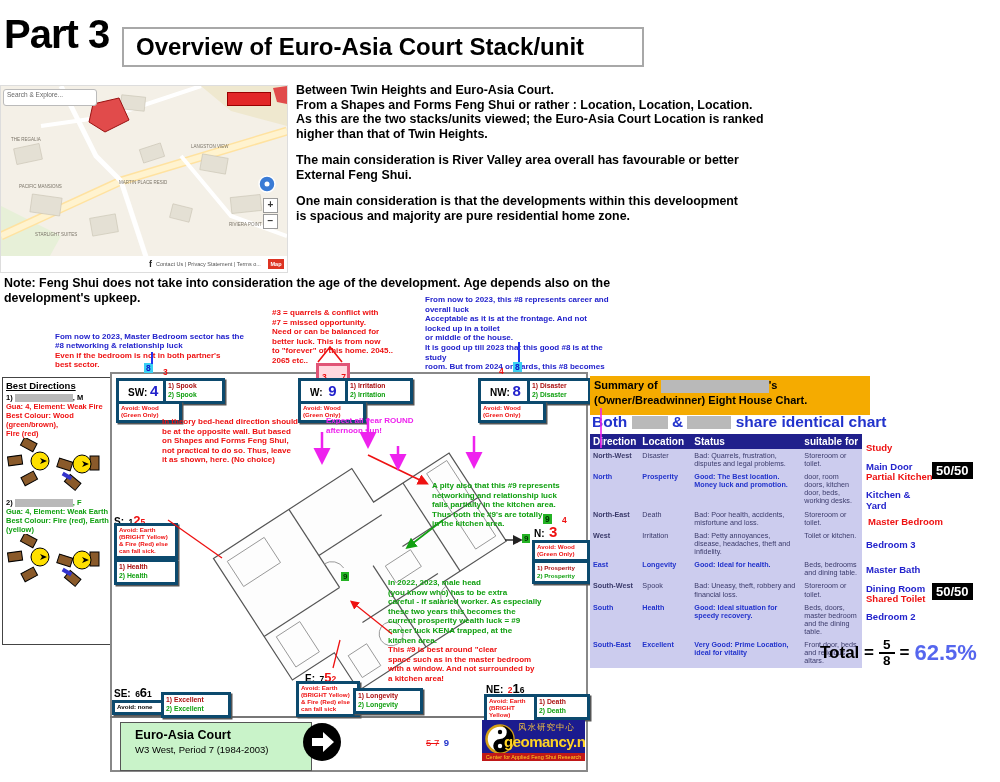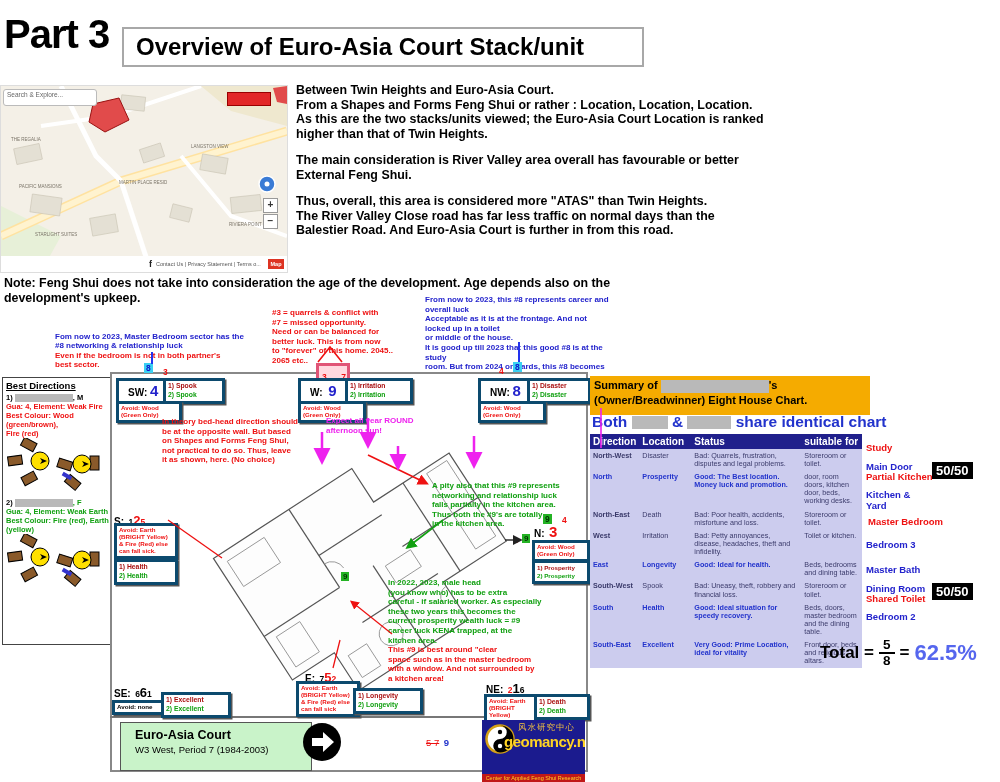--- a/index.html
+++ b/index.html
@@ -50,21 +50,21 @@
 
   
   .plan-mark{position:absolute;font-size:8px;font-weight:bold}
 
   
   .site-box{left:120px;top:722px;width:176px;height:42px;background:#c9f3c9;border:1.5px solid #555;padding:5px 0 0 14px}
   .site-name{font-size:12.5px;font-weight:bold}
   .site-period{font-size:9.5px;margin-top:2px}
   .struck{color:#ee1111;text-decoration:line-through;font-weight:normal;font-size:9.5px}
   .after9{color:#2233cc;font-weight:bold;font-size:9.5px}
-  .logo{left:482px;top:720px;width:103px;height:62px;background:#1b1b8e;overflow:hidden}
+  .logo{left:482px;top:720px;width:103px;height:41px;background:#1b1b8e;overflow:hidden}
   .logo-cn{position:absolute;left:36px;top:2px;color:#f0c040;font-size:8.5px;letter-spacing:1px}
   .logo-name{position:absolute;left:22px;top:13px;color:#ffd324;font-size:15px;font-weight:800;letter-spacing:-0.5px}
   .logo-sub{position:absolute;left:0;bottom:0;width:100%;background:#c01818;color:#ffd324;font-size:5.5px;text-align:center;padding:1px 0}
 
   
   .sum-header{left:590px;top:376px;width:272px;height:35px;background:#f5ab00;padding:2px 4px;font-size:11px;font-weight:bold;line-height:1.35}
   .share-line{left:592px;top:413px;width:300px;font-size:15.5px;font-weight:bold;color:#2233cc}
   .ehc-table{left:590px;top:434px;width:272px;border-collapse:collapse;background:#ccccee;font-size:7.2px;line-height:1.13;color:#3a3a6a}
   .ehc-table th{background:#20208c;color:#fff;text-align:left;font-size:10px;padding:2px 3px}
   .ehc-table td{padding:2.5px 3px;vertical-align:top}
@@ -142,23 +142,22 @@
   <div class="map-badge">Map</div>
 </div>
 
 <div class="abs intro">
   <p class="pre">Between Twin Heights and Euro-Asia Court.
 From a Shapes and Forms Feng Shui or rather : Location, Location, Location.
 As this are the two stacks/units viewed; the Euro-Asia Court Location is ranked
 higher than that of Twin Heights.</p>
   <p class="pre">The main consideration is River Valley area overall has favourable or better
 External Feng Shui.</p>
-  <p class="pre">Thus, overall, this area is considered more "ATAS" than Twin Heights.
-The River Valley Close road has far less traffic on normal days than the
-Balestier Road. And Euro-Asia Court is further in from this road.</p>
+  <p class="pre">One main consideration is that the developments within this develoopment
+is spacious and majority are pure residential home zone.</p>
 </div>
 
 <div class="abs note pre">Note: Feng Shui does not take into consideration the age of the development. Age depends also on the
 development's upkeep.</div>
 
 <div class="abs ann blue pre" style="left:55px;top:322px;width:260px">
   <span class="pre">Fom now to 2023, Master Bedroom sector has the
 #8 networking &amp; relationship luck</span>
   <div class="red pre">Even if the bedroom is not in both partner's
 best sector.</div>

